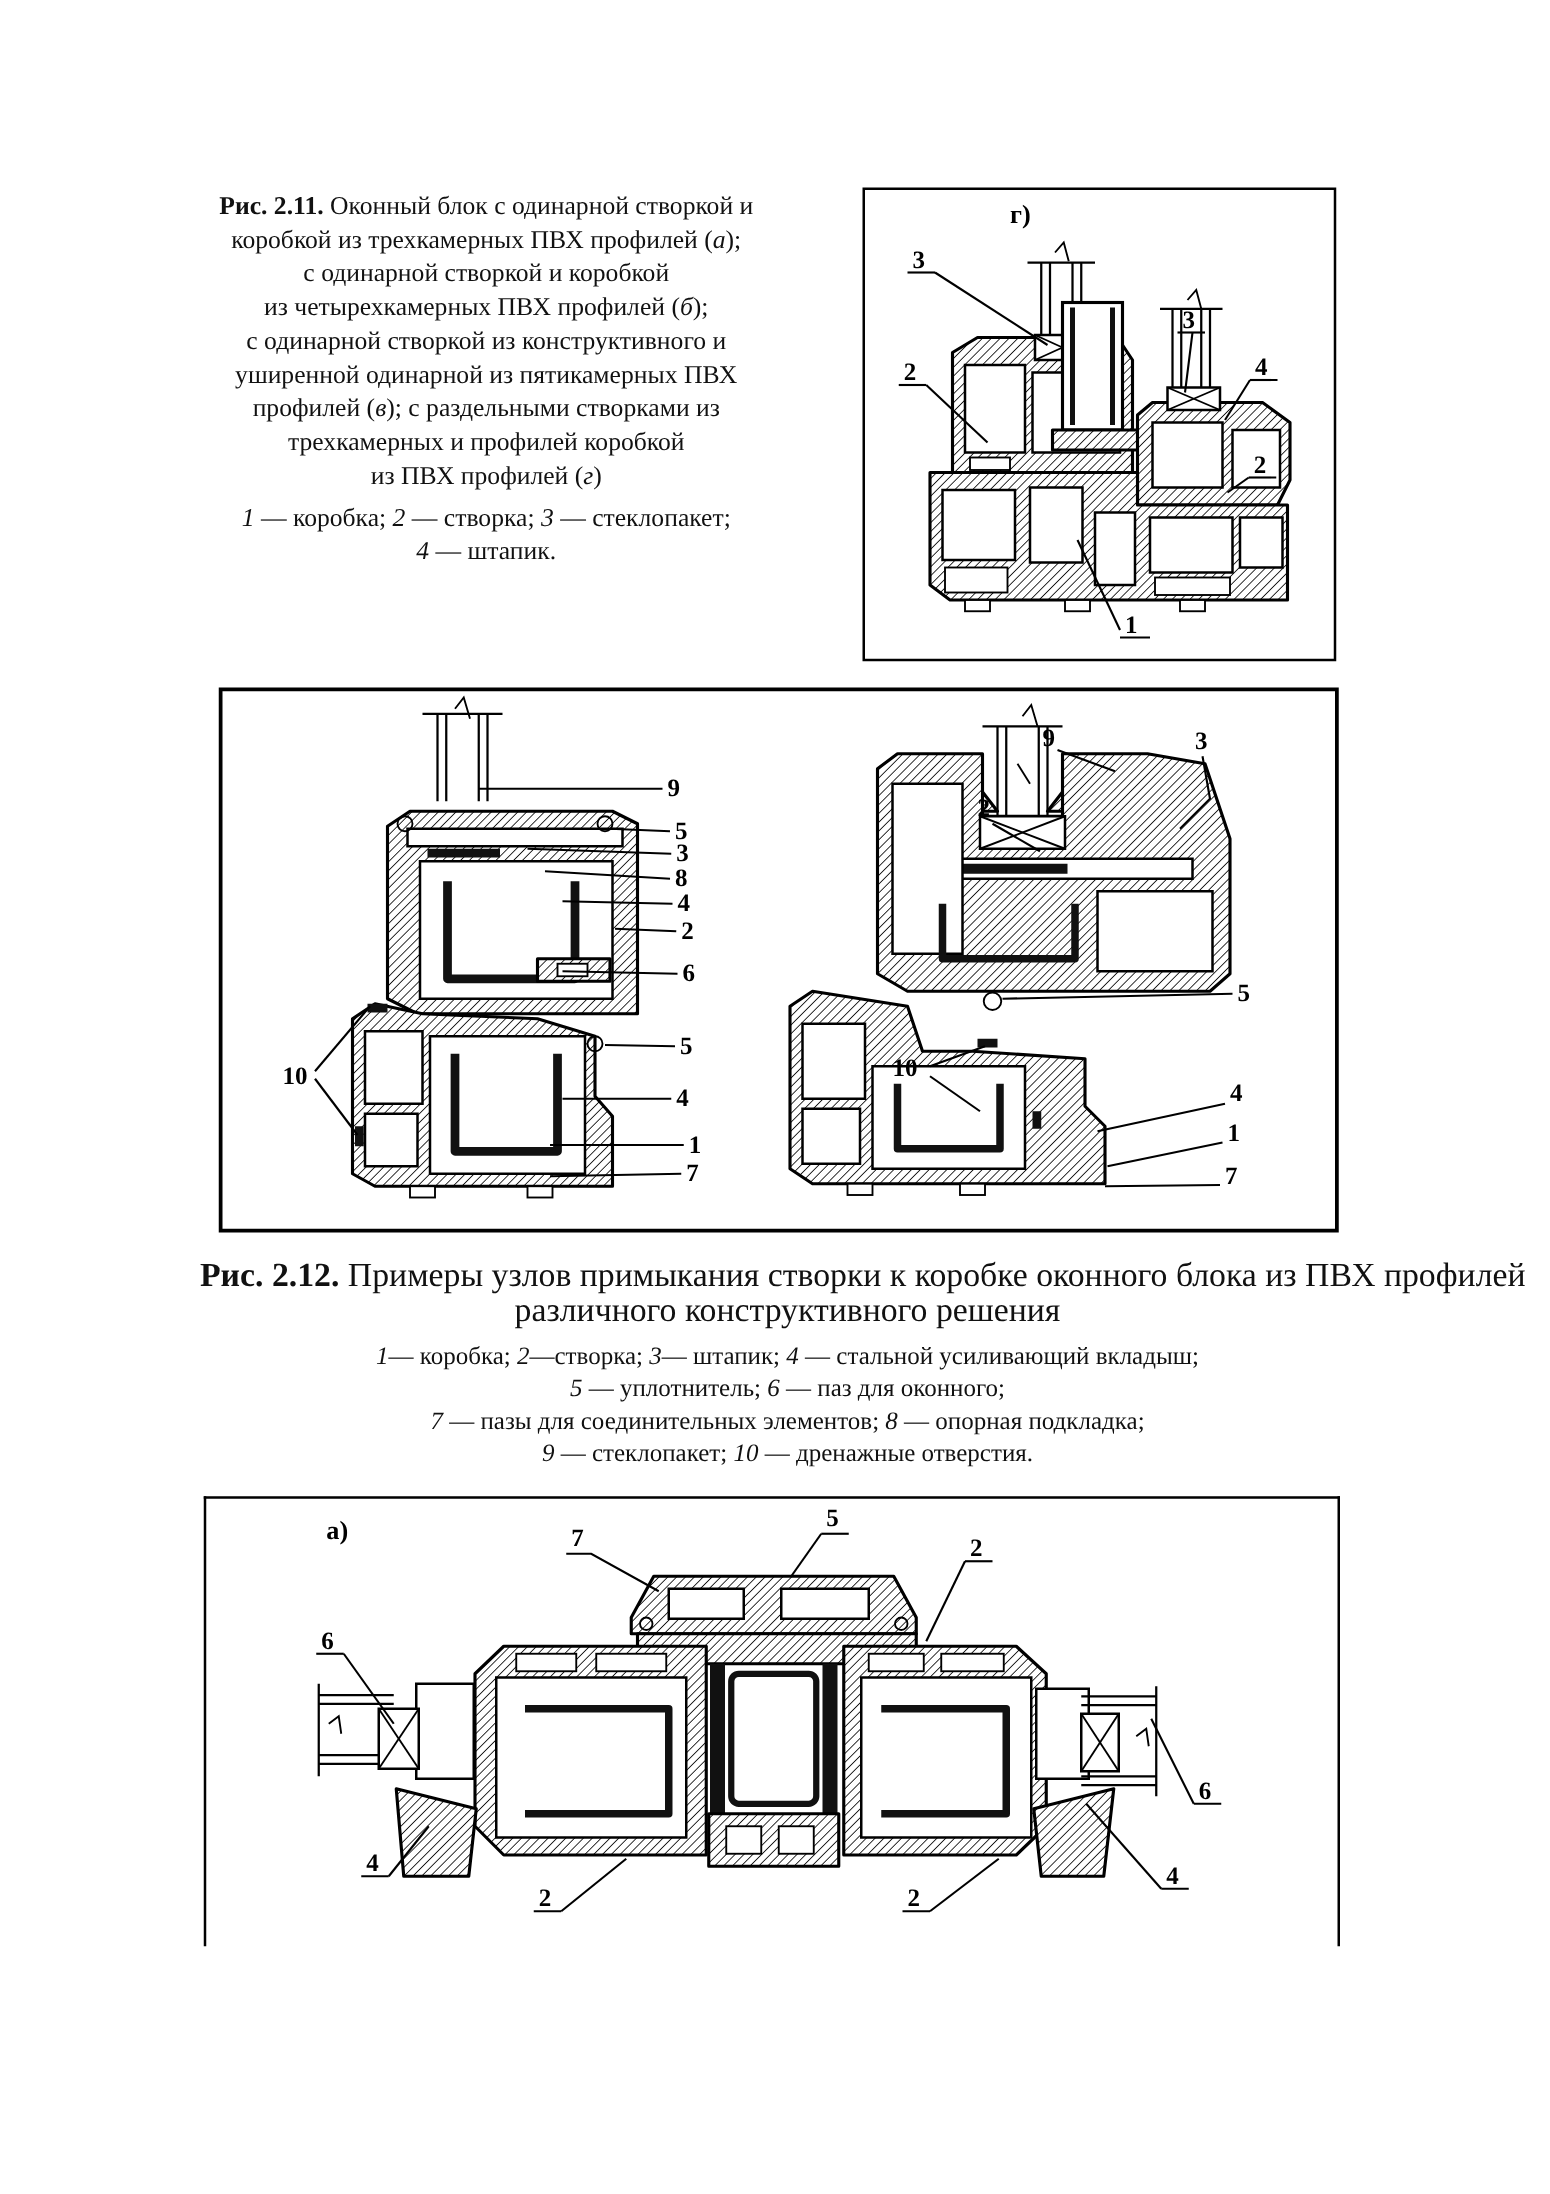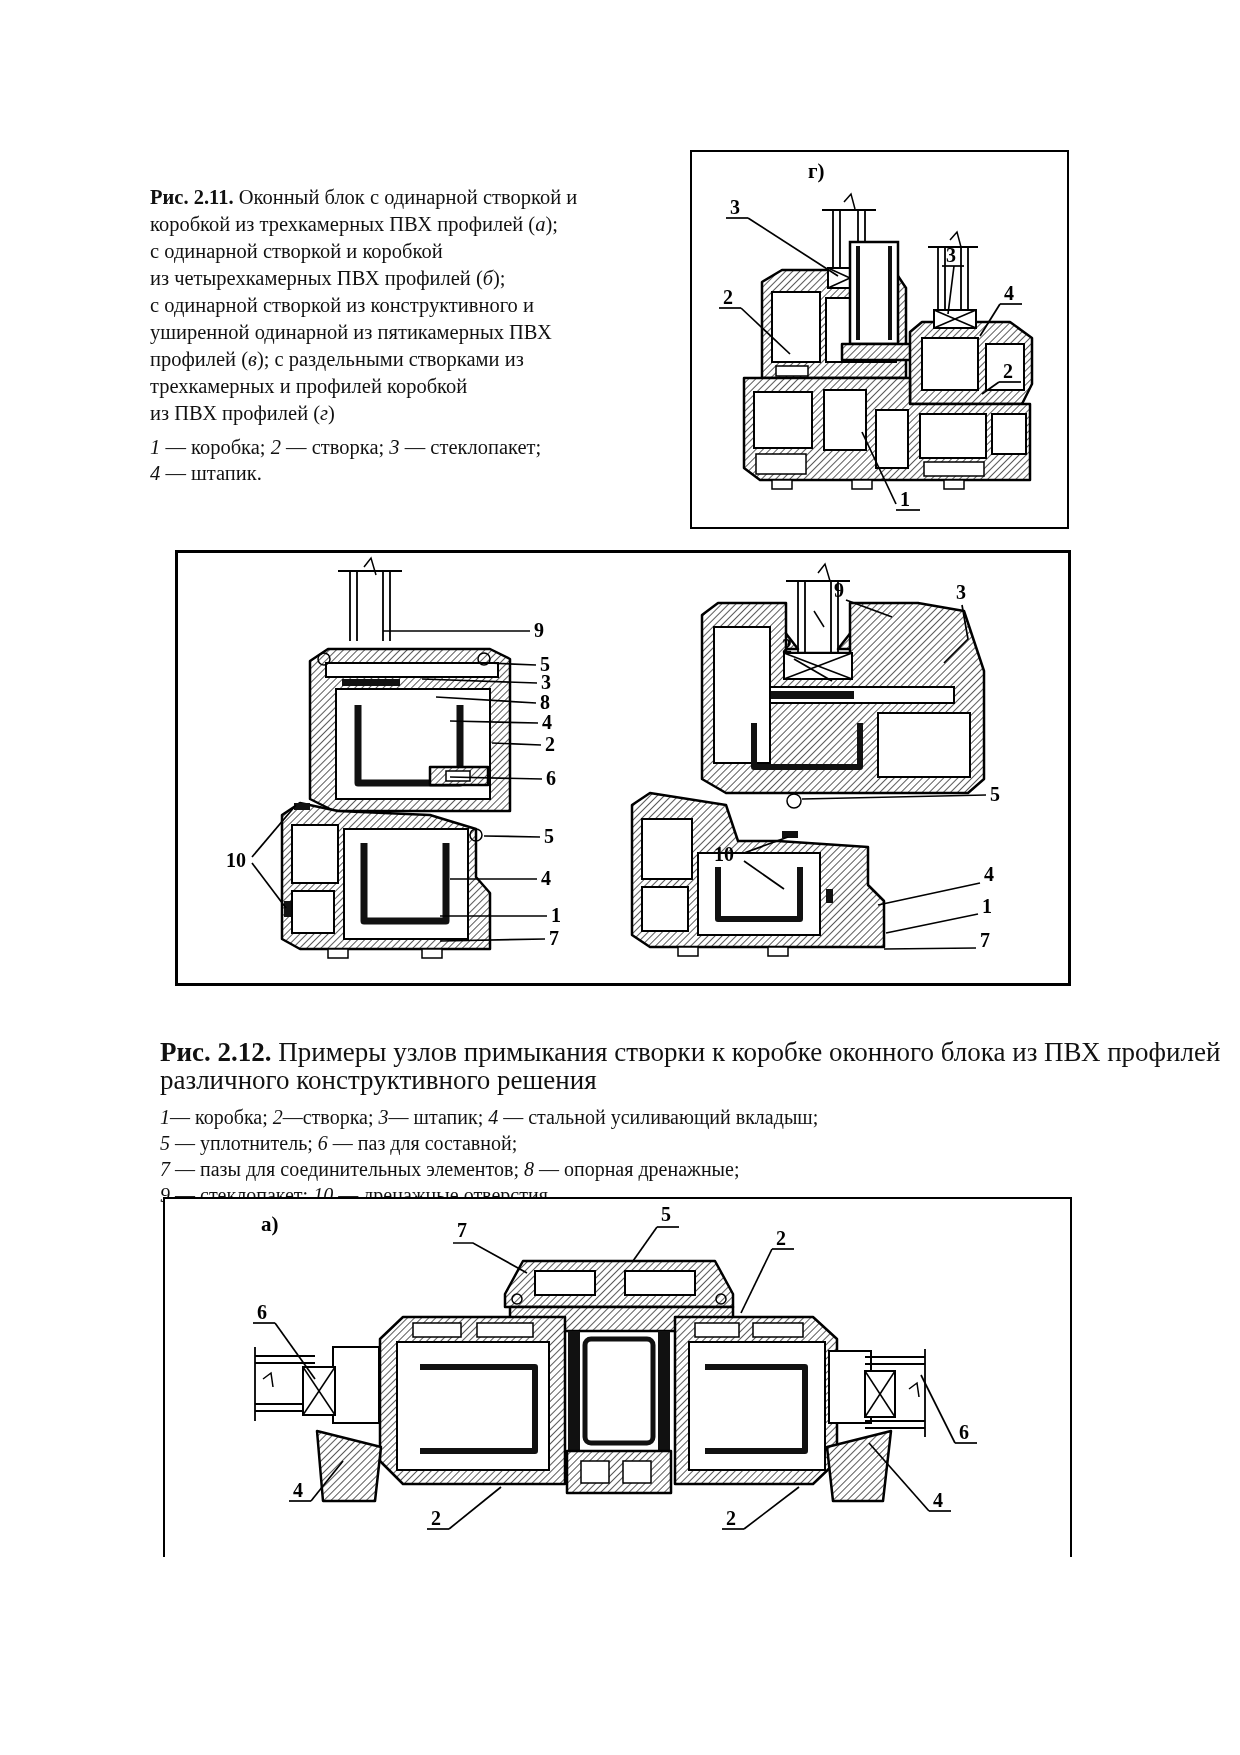--- a/index.html
+++ b/index.html
@@ -1,18 +1,18 @@
 <!DOCTYPE html>
 <html><head>
 <meta charset="utf-8">
 <style>
   html,body{margin:0;padding:0;background:#e8e8e8;}
   #page{position:relative;width:1240px;height:1755px;background:#ffffff;overflow:hidden;
         font-family:"Liberation Serif",serif;color:#111;}
-  .txtblock{position:absolute;text-align:left;margin-top:32px;}
+  .txtblock{position:absolute;text-align:center;}
   .cap211{left:150px;top:152px;width:478px;font-size:20.5px;line-height:27px;}
   .leg211{left:150px;top:402px;width:478px;font-size:20.5px;line-height:26px;}
   .cap212{left:160px;top:1006px;width:940px;font-size:27px;line-height:28px;}
   .leg212{left:160px;top:1072px;width:940px;font-size:20px;line-height:26px;}
   .rl{white-space:nowrap;}
   .b{font-weight:bold;}
   .i{font-style:italic;}
   .figbox{position:absolute;background:#fff;}
   #fig-g{left:690px;top:150px;width:375px;height:375px;border:2px solid #000;}
   #fig-mid{left:175px;top:550px;width:890px;height:430px;border:3px solid #000;}
@@ -281,22 +281,22 @@
       </g>
     </svg>
   </div>
 
   <div class="txtblock cap212">
       <div class="rl"><span class="b">Рис. 2.12.</span><span> Примеры узлов примыкания створки к коробке оконного блока из ПВХ профилей</span></div>
       <div class="rl"><span>различного конструктивного решения</span></div>
     </div>
   <div class="txtblock leg212">
       <div class="rl"><span class="i">1</span><span>— коробка; </span><span class="i">2</span><span>—створка; </span><span class="i">3</span><span>— штапик; </span><span class="i">4</span><span> — стальной усиливающий вкладыш;</span></div>
-      <div class="rl"><span class="i">5</span><span> — уплотнитель; </span><span class="i">6</span><span> — паз для составной;</span></div>
-      <div class="rl"><span class="i">7</span><span> — пазы для соединительных элементов; </span><span class="i">8</span><span> — опорная дренажные;</span></div>
+      <div class="rl"><span class="i">5</span><span> — уплотнитель; </span><span class="i">6</span><span> — паз для оконного;</span></div>
+      <div class="rl"><span class="i">7</span><span> — пазы для соединительных элементов; </span><span class="i">8</span><span> — опорная подкладка;</span></div>
       <div class="rl"><span class="i">9</span><span> — стеклопакет; </span><span class="i">10</span><span> — дренажные отверстия.</span></div>
     </div>
 
   <div id="fig-a" class="figbox">
     <svg width="901" height="356" viewBox="0 0 901 356">
       <defs>
         <pattern id="hb" patternUnits="userSpaceOnUse" width="5" height="5" patternTransform="rotate(45)">
           <rect width="5" height="5" fill="#fff"></rect>
           <line x1="0" y1="0" x2="0" y2="5" stroke="#000" stroke-width="1.3"></line>
         </pattern>

